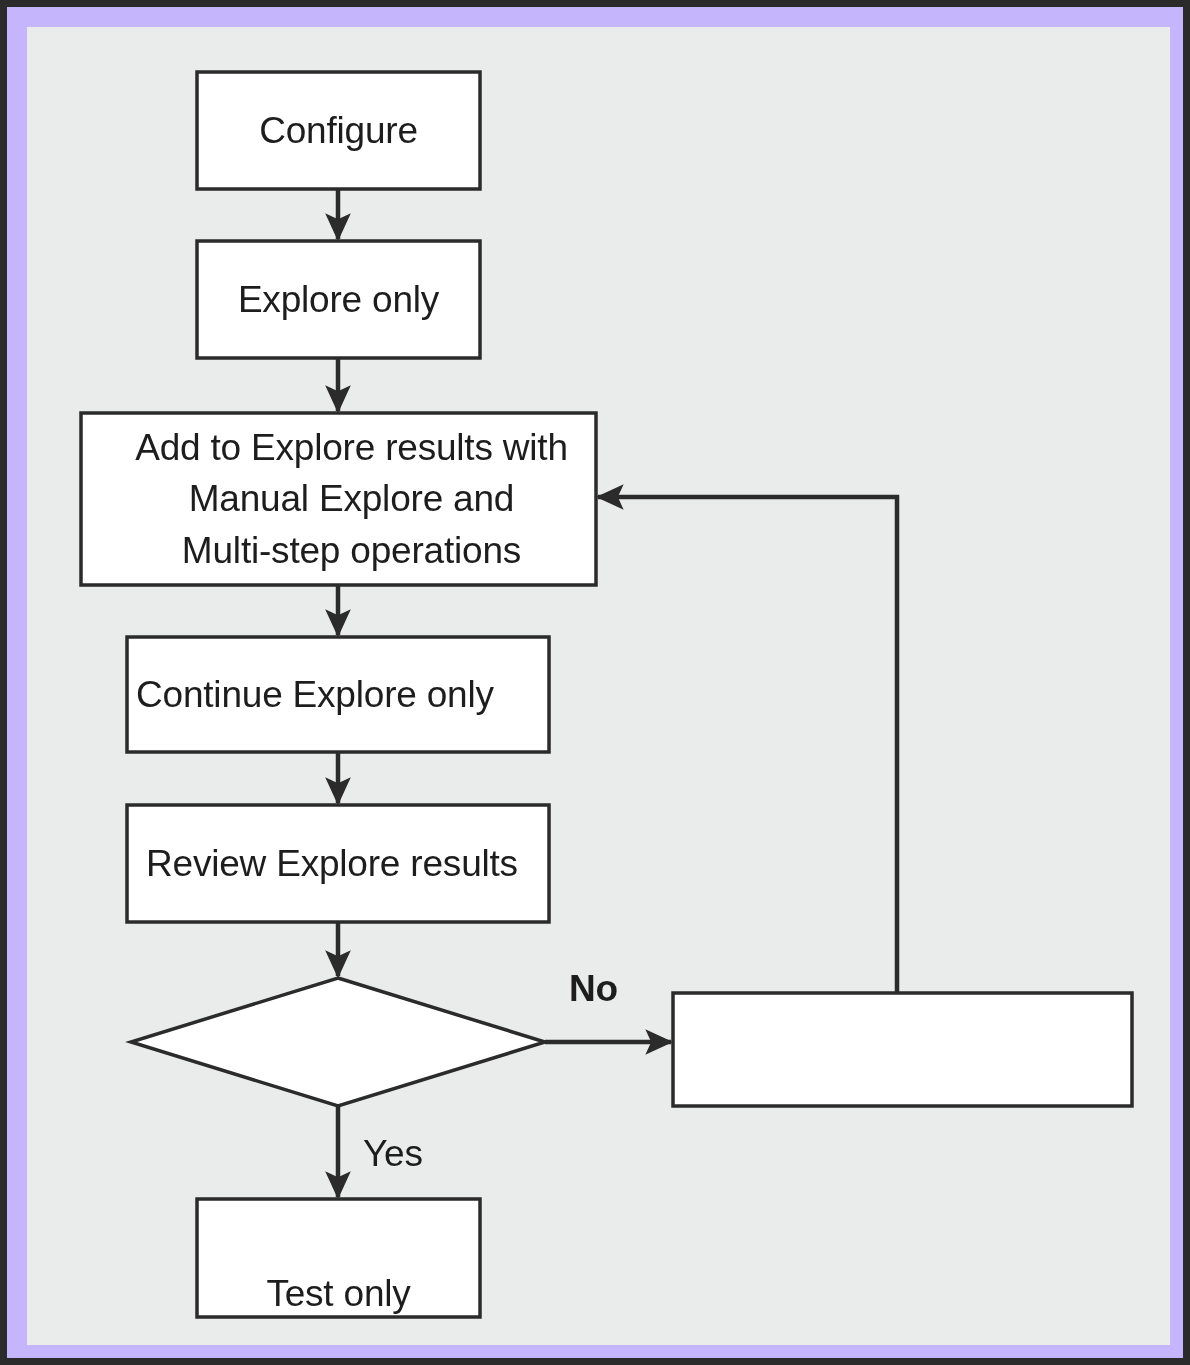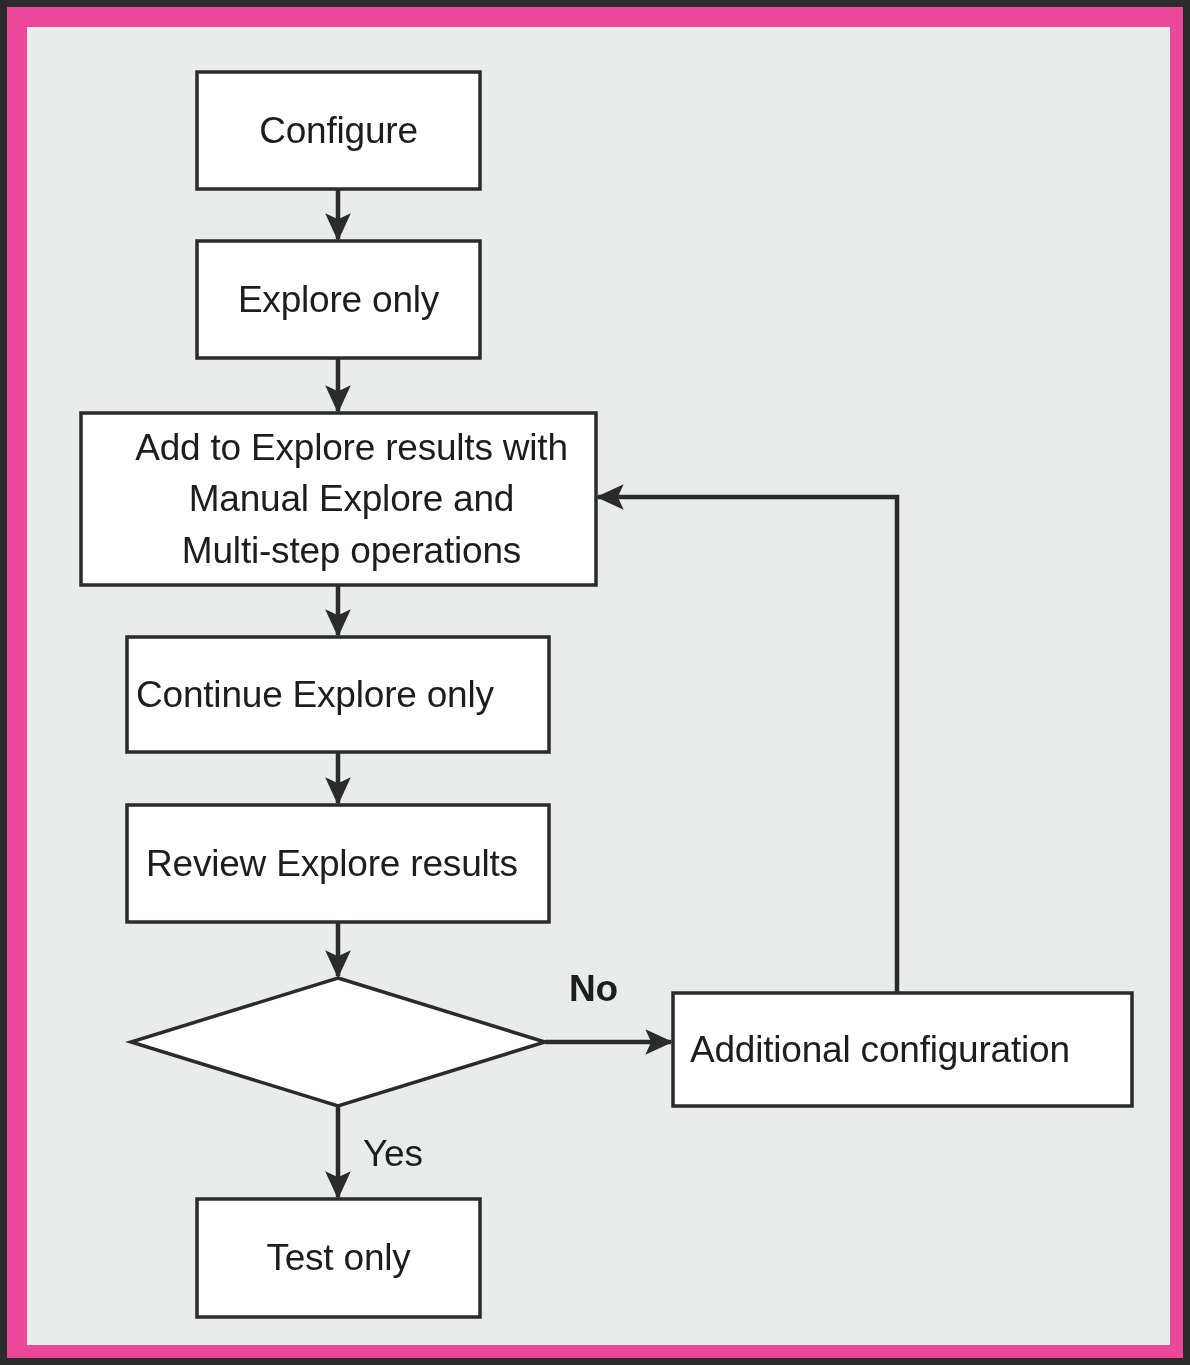--- a/index.html
+++ b/index.html
@@ -4,21 +4,21 @@
 <style>
   html, body {
     margin: 0;
     padding: 0;
     background: #ffffff;
   }
   #page {
     position: relative;
     width: 1190px;
     height: 1365px;
-    background: #ec4899;
+    background: #c4b5fd;
     border: 7px solid #2b2b2b;
     box-sizing: border-box;
     overflow: hidden;
     font-family: "Liberation Sans", sans-serif;
   }
   #canvas {
     position: absolute;
     left: 20px;
     top: 20px;
     width: 1143px;
@@ -107,20 +107,19 @@
 
   <div class="node-label" style="left:74px; top:406px; width:515px; height:172px;margin-left:13px;">Add to Explore results with
 Manual Explore and
 Multi-step operations</div>
 
   <div class="node-label" style="left:120px; top:630px; width:422px; height:115px; justify-content:flex-start; padding-left:9px; box-sizing:border-box;">Continue Explore only</div>
 
   <div class="node-label" style="left:120px; top:798px; width:426px; height:117px; justify-content:flex-start; padding-left:19px; box-sizing:border-box;">Review Explore results</div>
 
 
-  <div class="node-label" style="left:666px; top:986px; width:459px; height:113px; justify-content:flex-start; padding-left:17px; box-sizing:border-box;">Additional configuration</div>
 
-  <div class="node-label" style="left:190px; top:1192px; width:283px; height:118px;border-radius:9px;">Test only</div>
+  <div class="node-label" style="left:190px; top:1228px; width:283px; height:118px;border-radius:9px;">Test only</div>
 
   <div class="edge-label" style="left:562px; top:961px;font-weight:bold;">No</div>
 
   <div class="edge-label" style="left:356px; top:1110px;margin-top:16px;">Yes</div>
 </div>
 
 </body></html>

